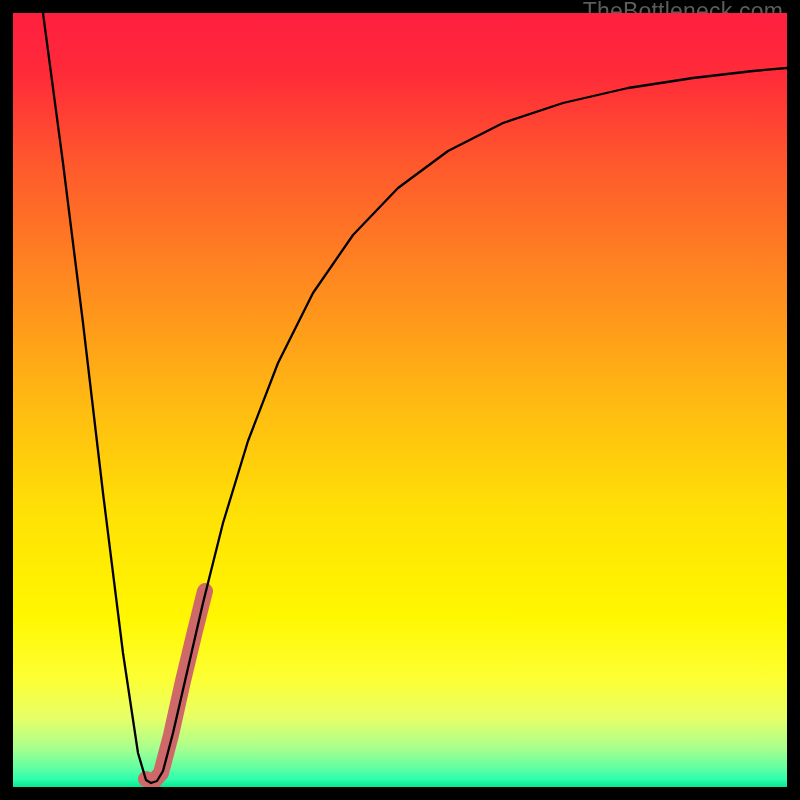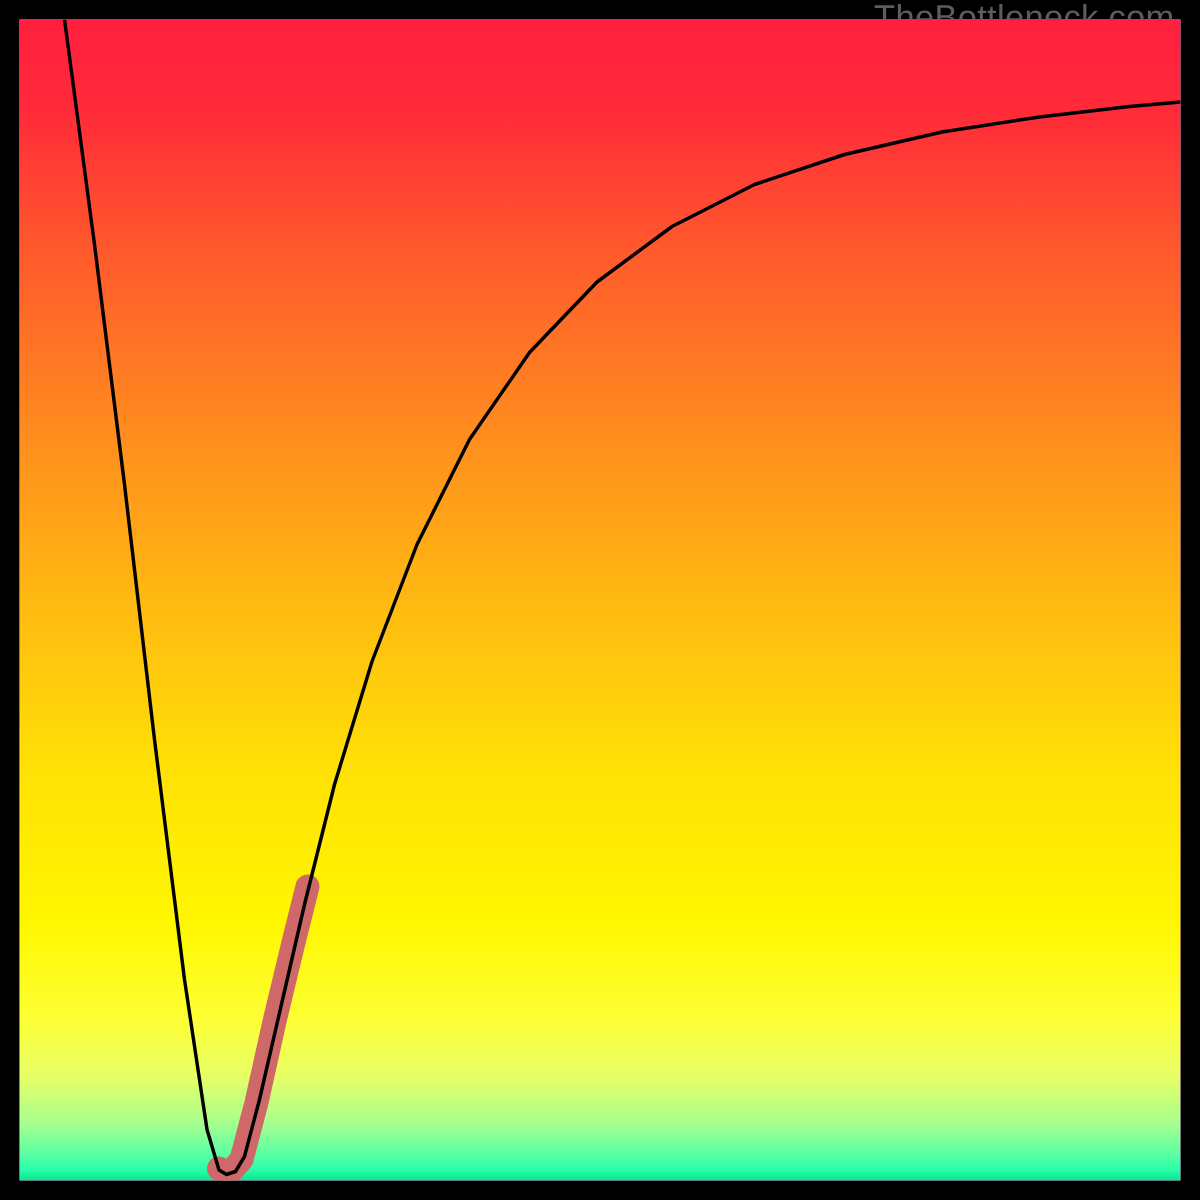--- a/index.html
+++ b/index.html
@@ -10,21 +10,22 @@
     background: #000;
     overflow: hidden;
     font-family: Arial, Helvetica, sans-serif;
   }
   .frame {
     position: absolute;
     left: 13px;
     top: 13px;
     width: 774px;
     height: 774px;
-    background: #f0abfc;
+    background: #5eead4;
+    border-radius: 30px;
   }
   .plot-area {
     position: absolute;
     left: 0;
     top: 0;
     width: 774px;
     height: 774px;
   }
   .watermark {
     position: absolute;

